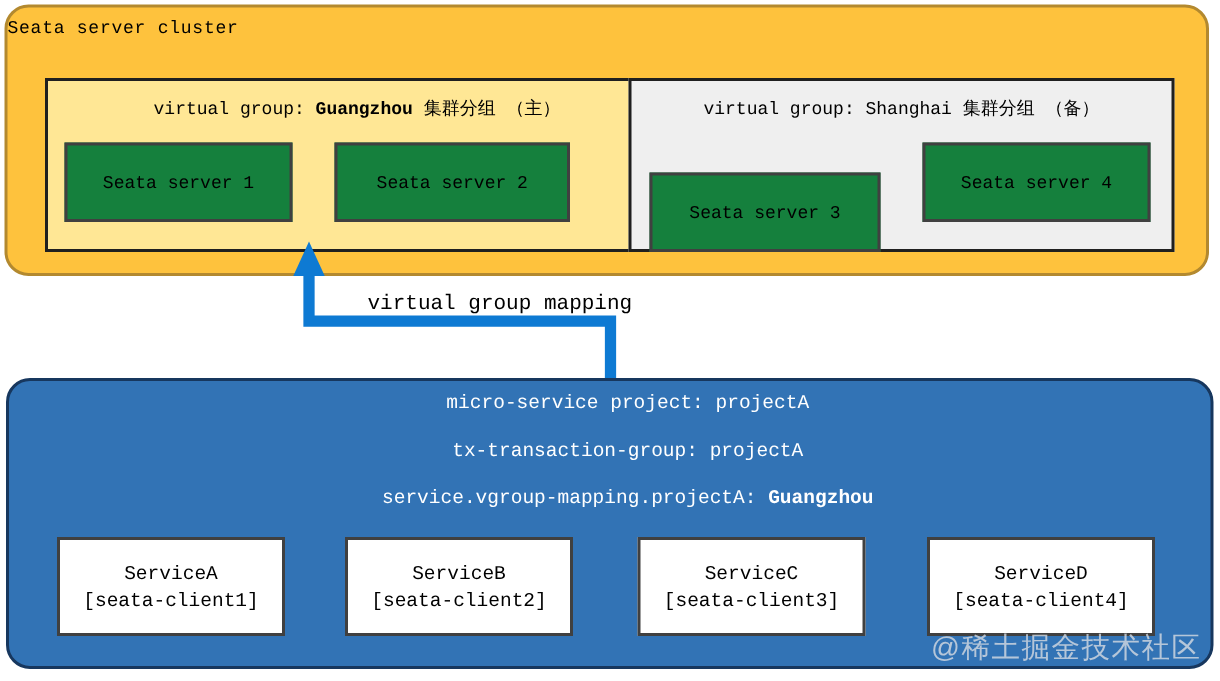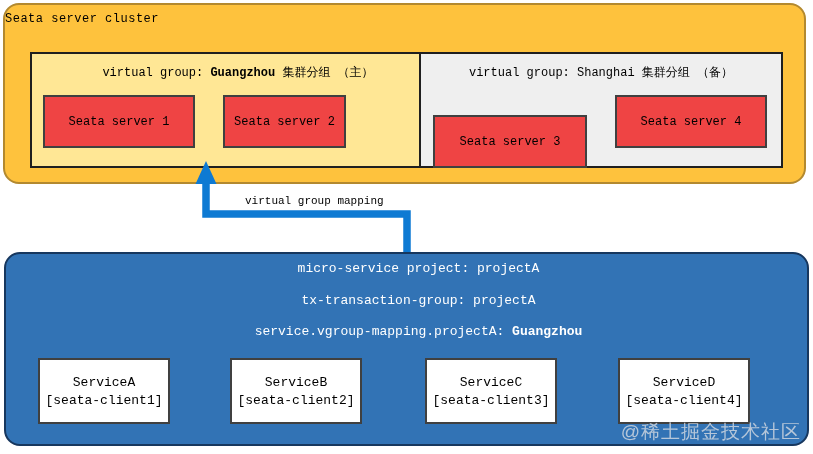--- a/index.html
+++ b/index.html
@@ -42,53 +42,53 @@
   .group-main{left:25px;width:416px;background:var(--group-main-fill);}
   .group-backup{left:414px;width:364px;background:var(--group-backup-fill);}
   .group-header{
     position:absolute;left:0;top:10px;width:100%;
     text-align:center;font-size:12px;color:var(--text-dark);
     white-space:nowrap;
   }
   .group-header b{font-weight:bold;}
   .server-node{
     position:absolute;top:90px;height:53px;
-    background:#ef4444;border:2px solid var(--node-border);
+    background:#15803d;border:2px solid var(--node-border);
     display:flex;align-items:center;justify-content:center;
     font-size:12px;color:var(--text-dark);
   }
   .srv1{left:38px;width:152px;}
-  .srv2{left:218px;width:123px;}
+  .srv2{left:218px;width:157px;}
   .srv3{left:428px;width:154px;margin-top:20px;}
   .srv4{left:610px;width:152px;}
 
   
   .arrow-svg{position:absolute;left:0;top:0;width:813px;height:454px;pointer-events:none;}
   .arrow-label{
     position:absolute;left:245px;top:195px;
-    font-size:11px;color:var(--text-dark);white-space:nowrap;
+    font-size:14px;color:var(--text-dark);white-space:nowrap;
   }
 
   
   .client-box{
     position:absolute;left:4px;top:252px;width:805px;height:194px;
     background:var(--client-fill);
     border:2px solid var(--client-border);
     border-radius:16px;
   }
   .client-line{
     position:absolute;left:0;width:100%;text-align:center;
     font-size:13px;color:var(--text-light);white-space:nowrap;margin-left:12px;
   }
   .client-line b{font-weight:bold;}
   .cl1{top:7px;}
   .cl2{top:39px;}
   .cl3{top:70px;}
   .service-node{
-    position:absolute;top:358px;height:66px;width:132px;
+    position:absolute;top:358px;height:66px;width:152px;
     background:#FFFFFF;border:2px solid var(--node-border);
     display:flex;flex-direction:column;align-items:center;justify-content:center;
     gap:3px;font-size:13px;color:var(--text-dark);text-align:center;
   }
   .svc1{left:38px;}
   .svc2{left:230px;}
   .svc3{left:425px;}
   .svc4{left:618px;}
 
   .watermark{

